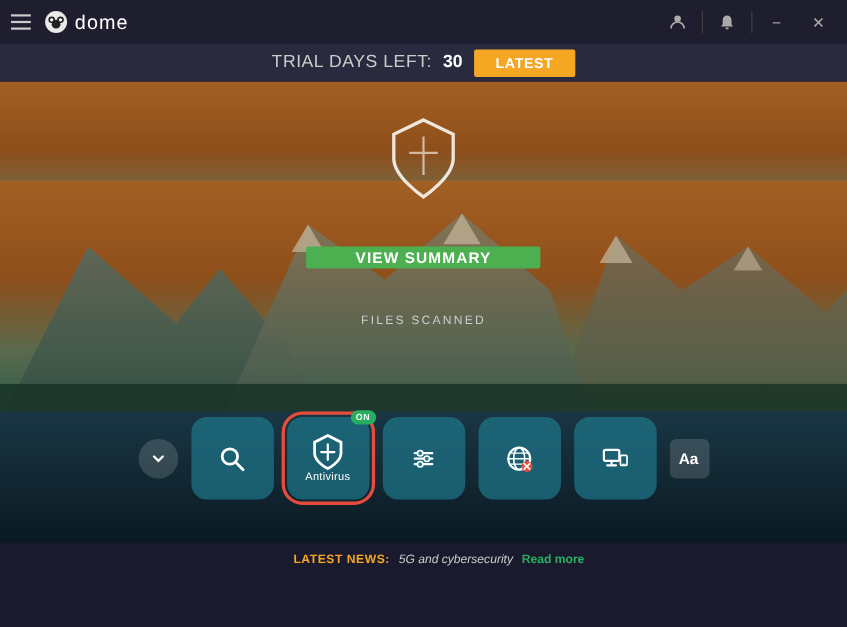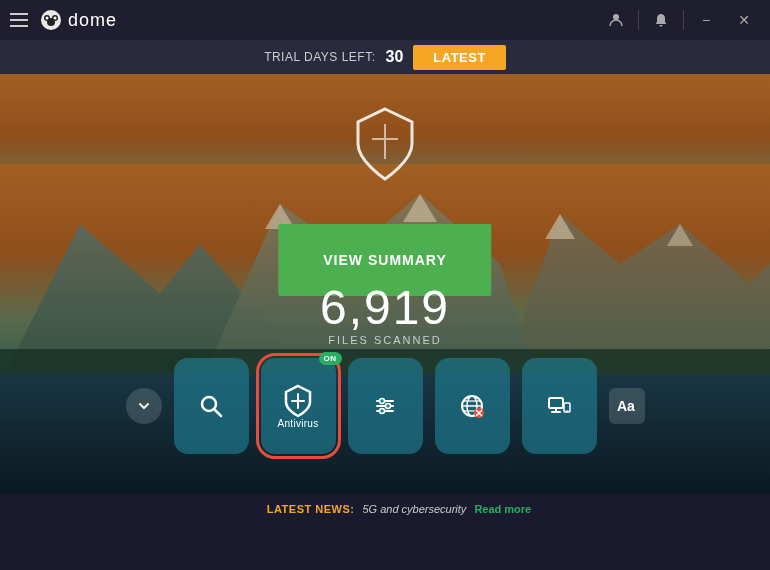--- a/index.html
+++ b/index.html
@@ -77,21 +77,21 @@
       background: #2a2a3e;
       display: flex;
       align-items: center;
       justify-content: center;
       gap: 10px;
       z-index: 10;
       position: relative;
     }
     .trial-text {
       color: #ccc;
-      font-size: 12px;
+      font-size: 16px;
       letter-spacing: 0.5px;
     }
     .trial-days {
       color: #fff;
       font-size: 16px;
       font-weight: bold;
     }
     .renew-btn {
       background: #f5a623;
       color: #fff;
@@ -171,21 +171,21 @@
 
     
     .view-summary-btn {
       position: absolute;
       top: 150px;
       left: 50%;
       transform: translateX(-50%);
       background: #4caf50;
       color: #fff;
       border: none;
-      padding: 28px 45px;
+      padding: 2px 45px;
       font-size: 14px;
       font-weight: 600;
       letter-spacing: 1px;
       cursor: pointer;
       white-space: nowrap;
       border-radius: 2px;
     }
 
     
     .files-scanned {
@@ -230,21 +230,21 @@
       display: flex;
       align-items: center;
       justify-content: center;
       color: #fff;
       cursor: pointer;
       font-size: 14px;
     }
 
     .tool-btn {
       width: 75px;
-      height: 96px;
+      height: 75px;
       background: rgba(30, 120, 140, 0.7);
       border-radius: 14px;
       display: flex;
       flex-direction: column;
       align-items: center;
       justify-content: center;
       cursor: pointer;
       position: relative;
       border: none;
       gap: 0;
@@ -429,21 +429,20 @@
     <svg class="shield-svg" viewBox="0 0 70 80" fill="none">
       <path d="M35 5 L62 18 L62 40 C62 57 35 75 35 75 C35 75 8 57 8 40 L8 18 Z" fill="none" stroke="rgba(255,255,255,0.85)" stroke-width="3"></path>
       <path d="M35 20 L35 55 M22 35 L48 35" stroke="rgba(255,255,255,0.6)" stroke-width="2"></path>
     </svg>
   </div>
 
 
   <button class="view-summary-btn">VIEW SUMMARY</button>
 
   <div class="files-scanned">
-    <div class="scan-count">6,919</div>
     <div class="scan-label">FILES SCANNED</div>
   </div>
 
   <div class="bottom-toolbar">
     <button class="chevron-btn">
       <svg width="14" height="14" viewBox="0 0 14 14" fill="white">
         <path d="M3 5 L7 9 L11 5" stroke="white" stroke-width="2" fill="none" stroke-linecap="round"></path>
       </svg>
     </button>
 

